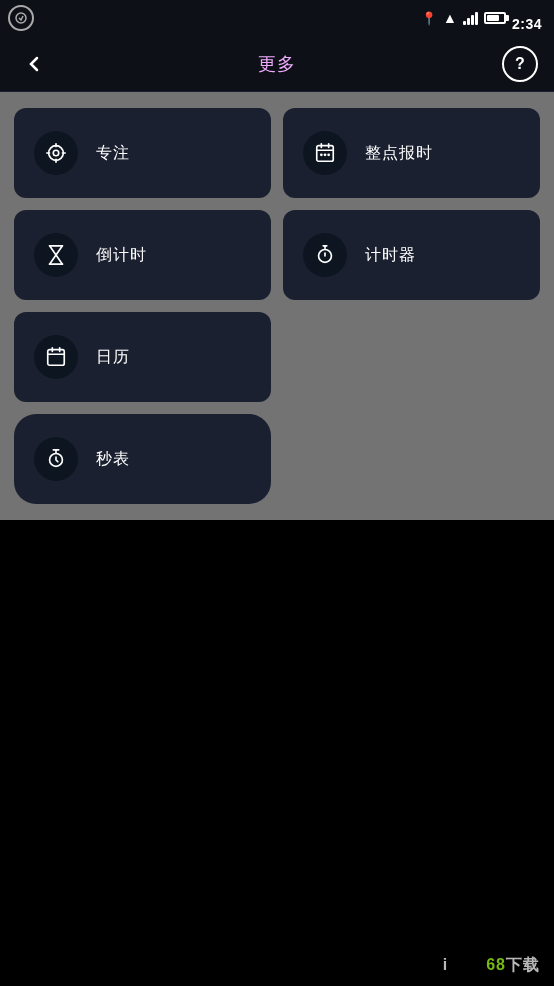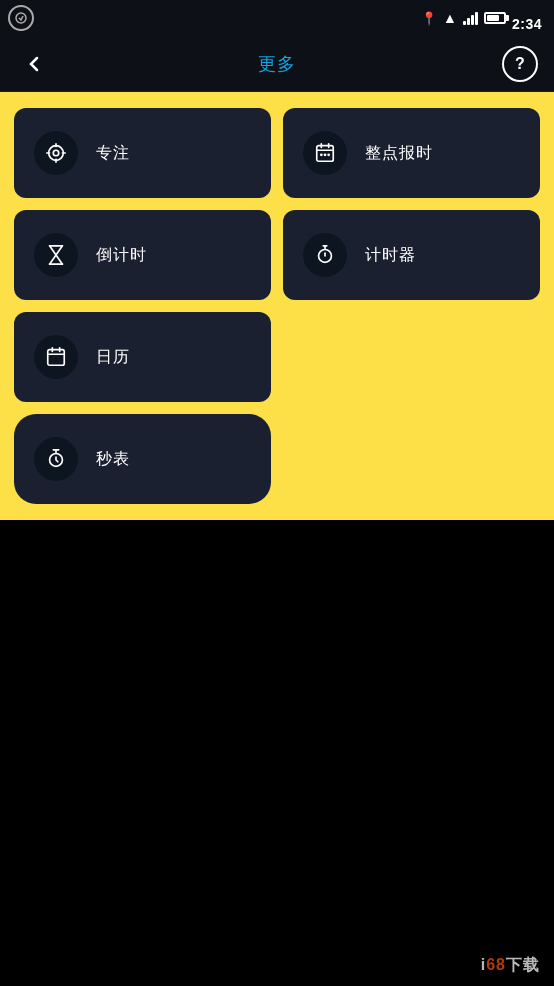--- a/index.html
+++ b/index.html
@@ -107,21 +107,21 @@
       height: 36px;
       display: flex;
       align-items: center;
       justify-content: center;
       cursor: pointer;
       color: #fff;
       font-size: 20px;
     }
     .header-title {
       font-size: 18px;
-      color: #0ea5e9;
+      color: #f0abfc;
       font-weight: 500;
       letter-spacing: 1px;
     }
     .header-help {
       width: 36px;
       height: 36px;
       border: 2px solid #fff;
       border-radius: 50%;
       display: flex;
       align-items: center;
@@ -131,21 +131,21 @@
       font-weight: bold;
       cursor: pointer;
     }
 
     
     .main-content {
       padding: 16px 14px;
       display: grid;
       grid-template-columns: 1fr 1fr;
       gap: 12px;
-      background: #fde047;
+      background: #737373;
     }
 
     .menu-item {
       background: #1a2030;
       border-radius: 12px;
       height: 90px;
       display: flex;
       align-items: center;
       padding: 0 20px;
       gap: 18px;
@@ -188,21 +188,22 @@
       position: absolute;
       bottom: 10px;
       right: 14px;
       color: #ccc;
       font-size: 16px;
       font-weight: bold;
       letter-spacing: 1px;
       opacity: 0.9;
     }
     .watermark-highlight {
-      color: #c2410c;
+      color: #84cc16;
+      margin-left: 38px;
     }
   </style>
 </head>
 <body>
 
 <div class="status-bar">
   <div class="status-bar-left">
     <div class="app-icon-circle">
       <svg width="14" height="14" viewBox="0 0 14 14" fill="none" stroke="#aaa" stroke-width="1.5">
         <circle cx="7" cy="7" r="5"></circle>

